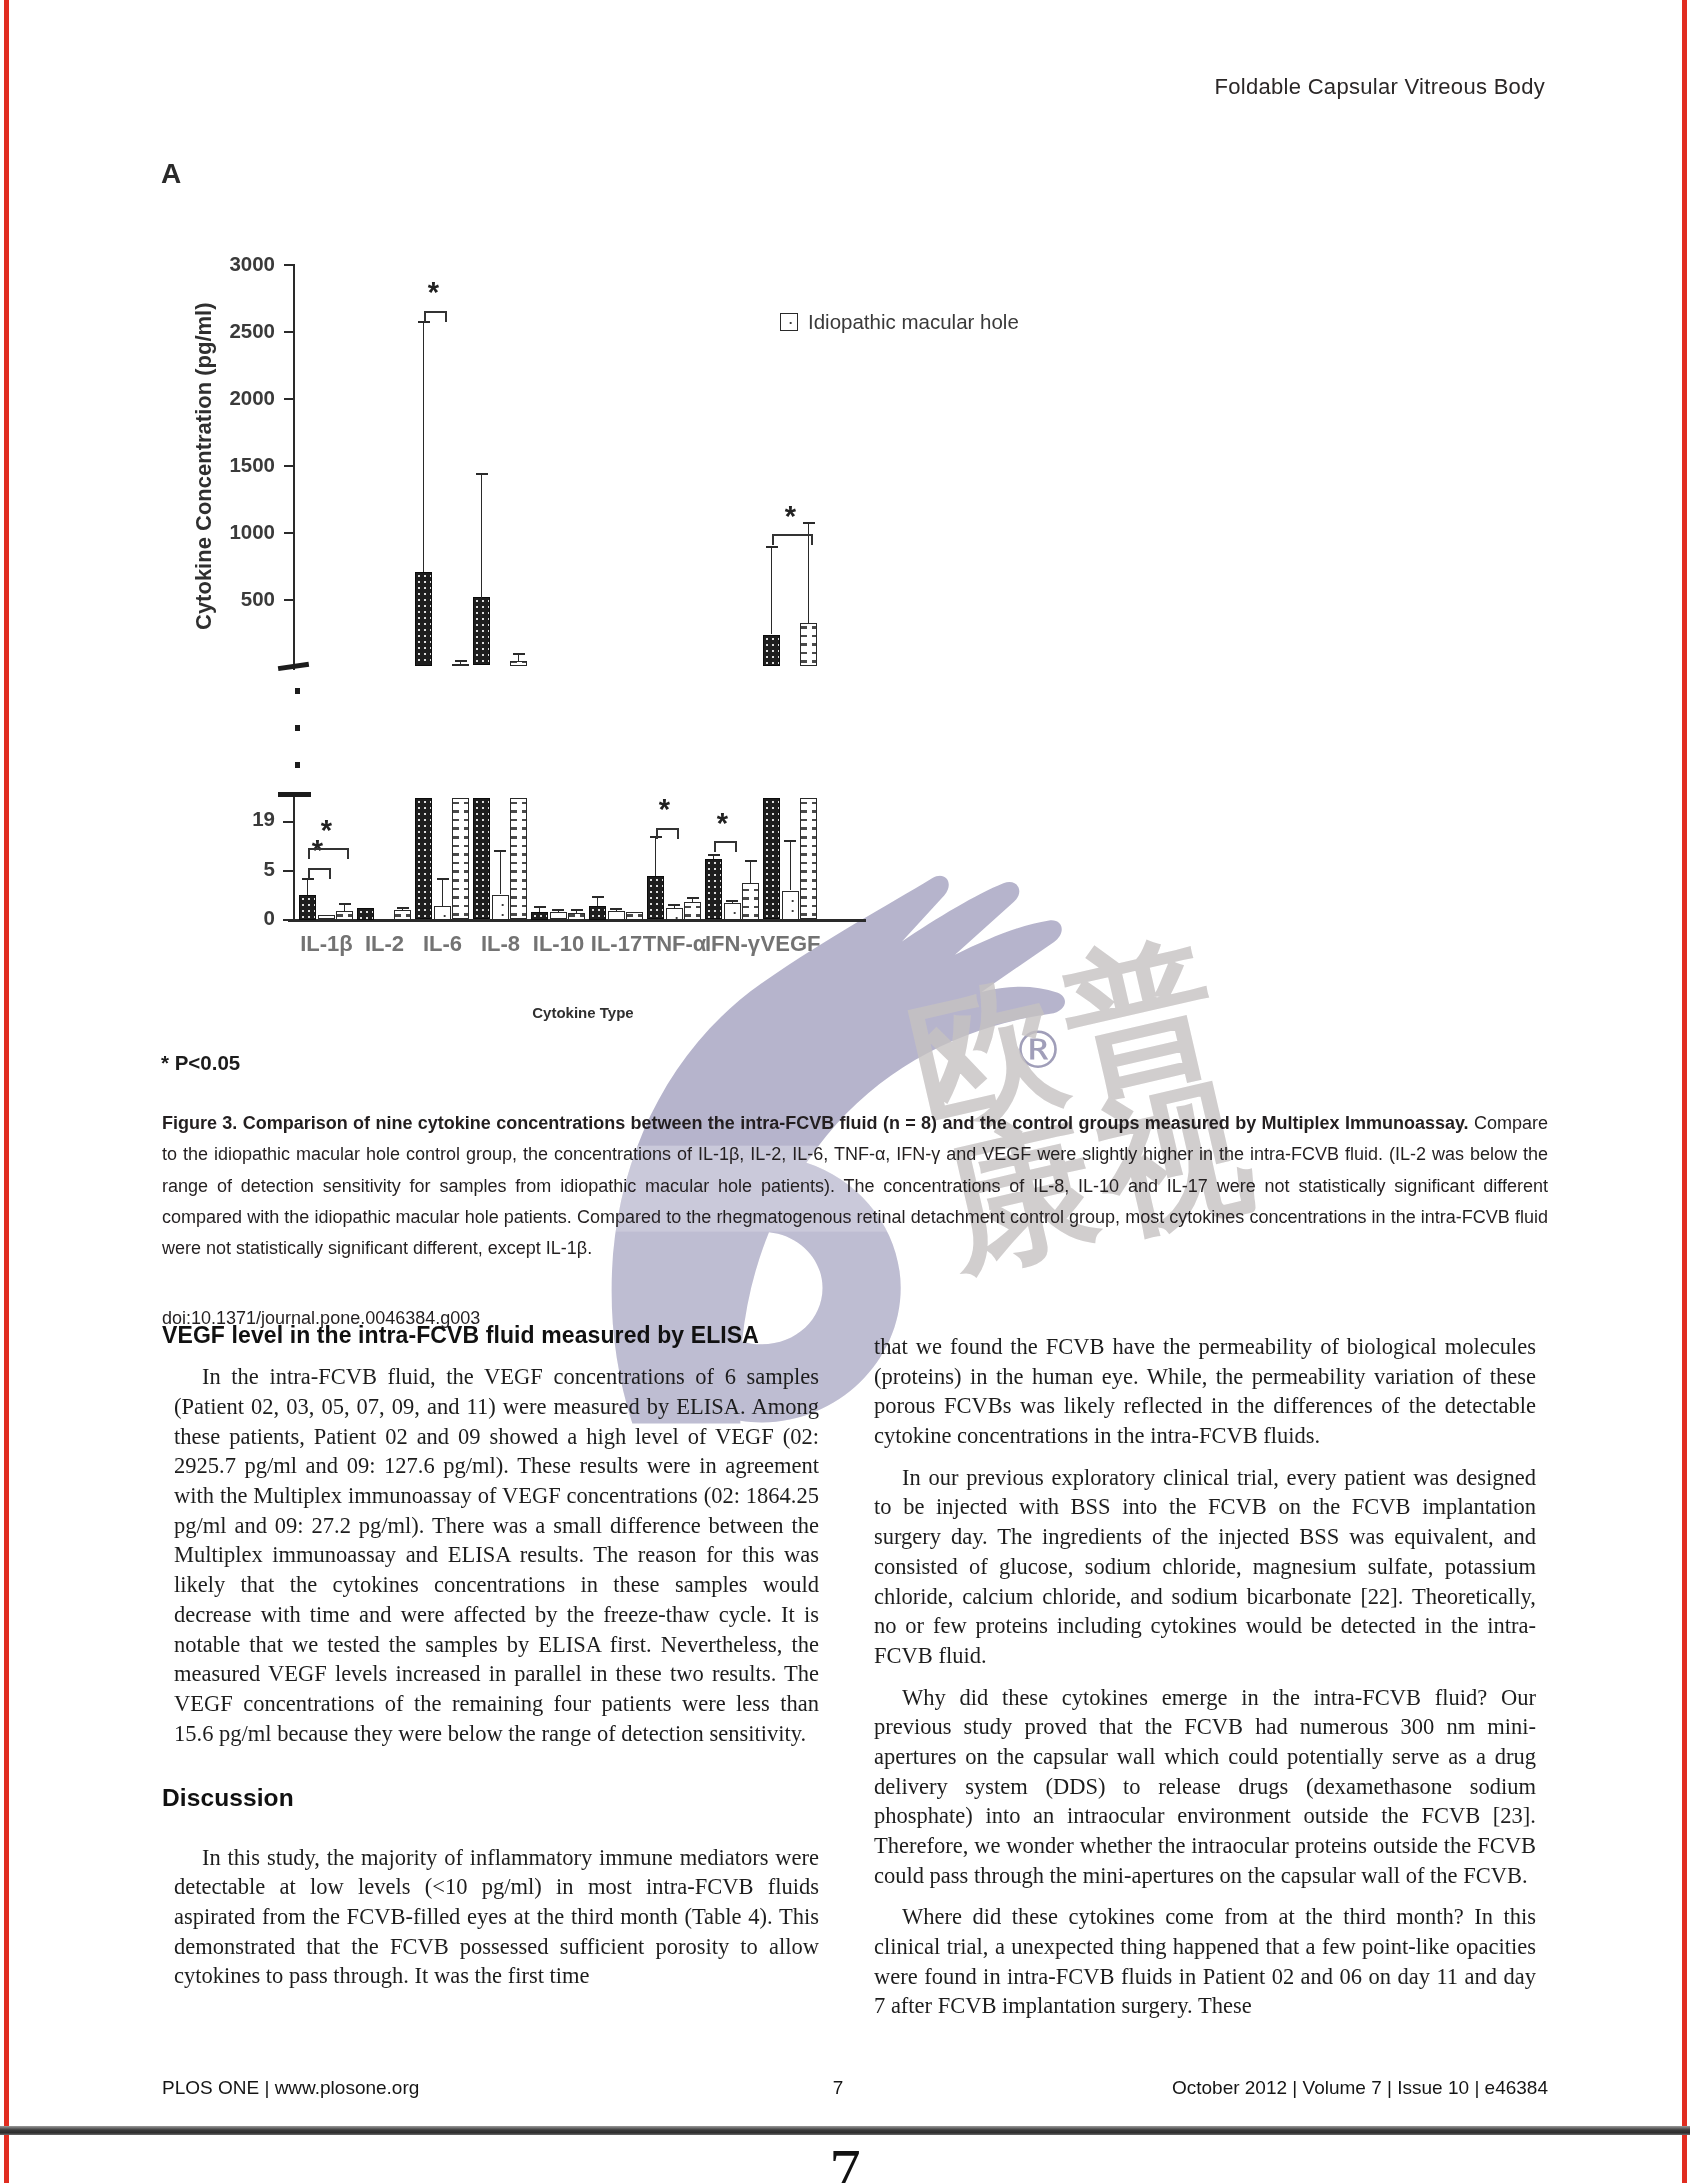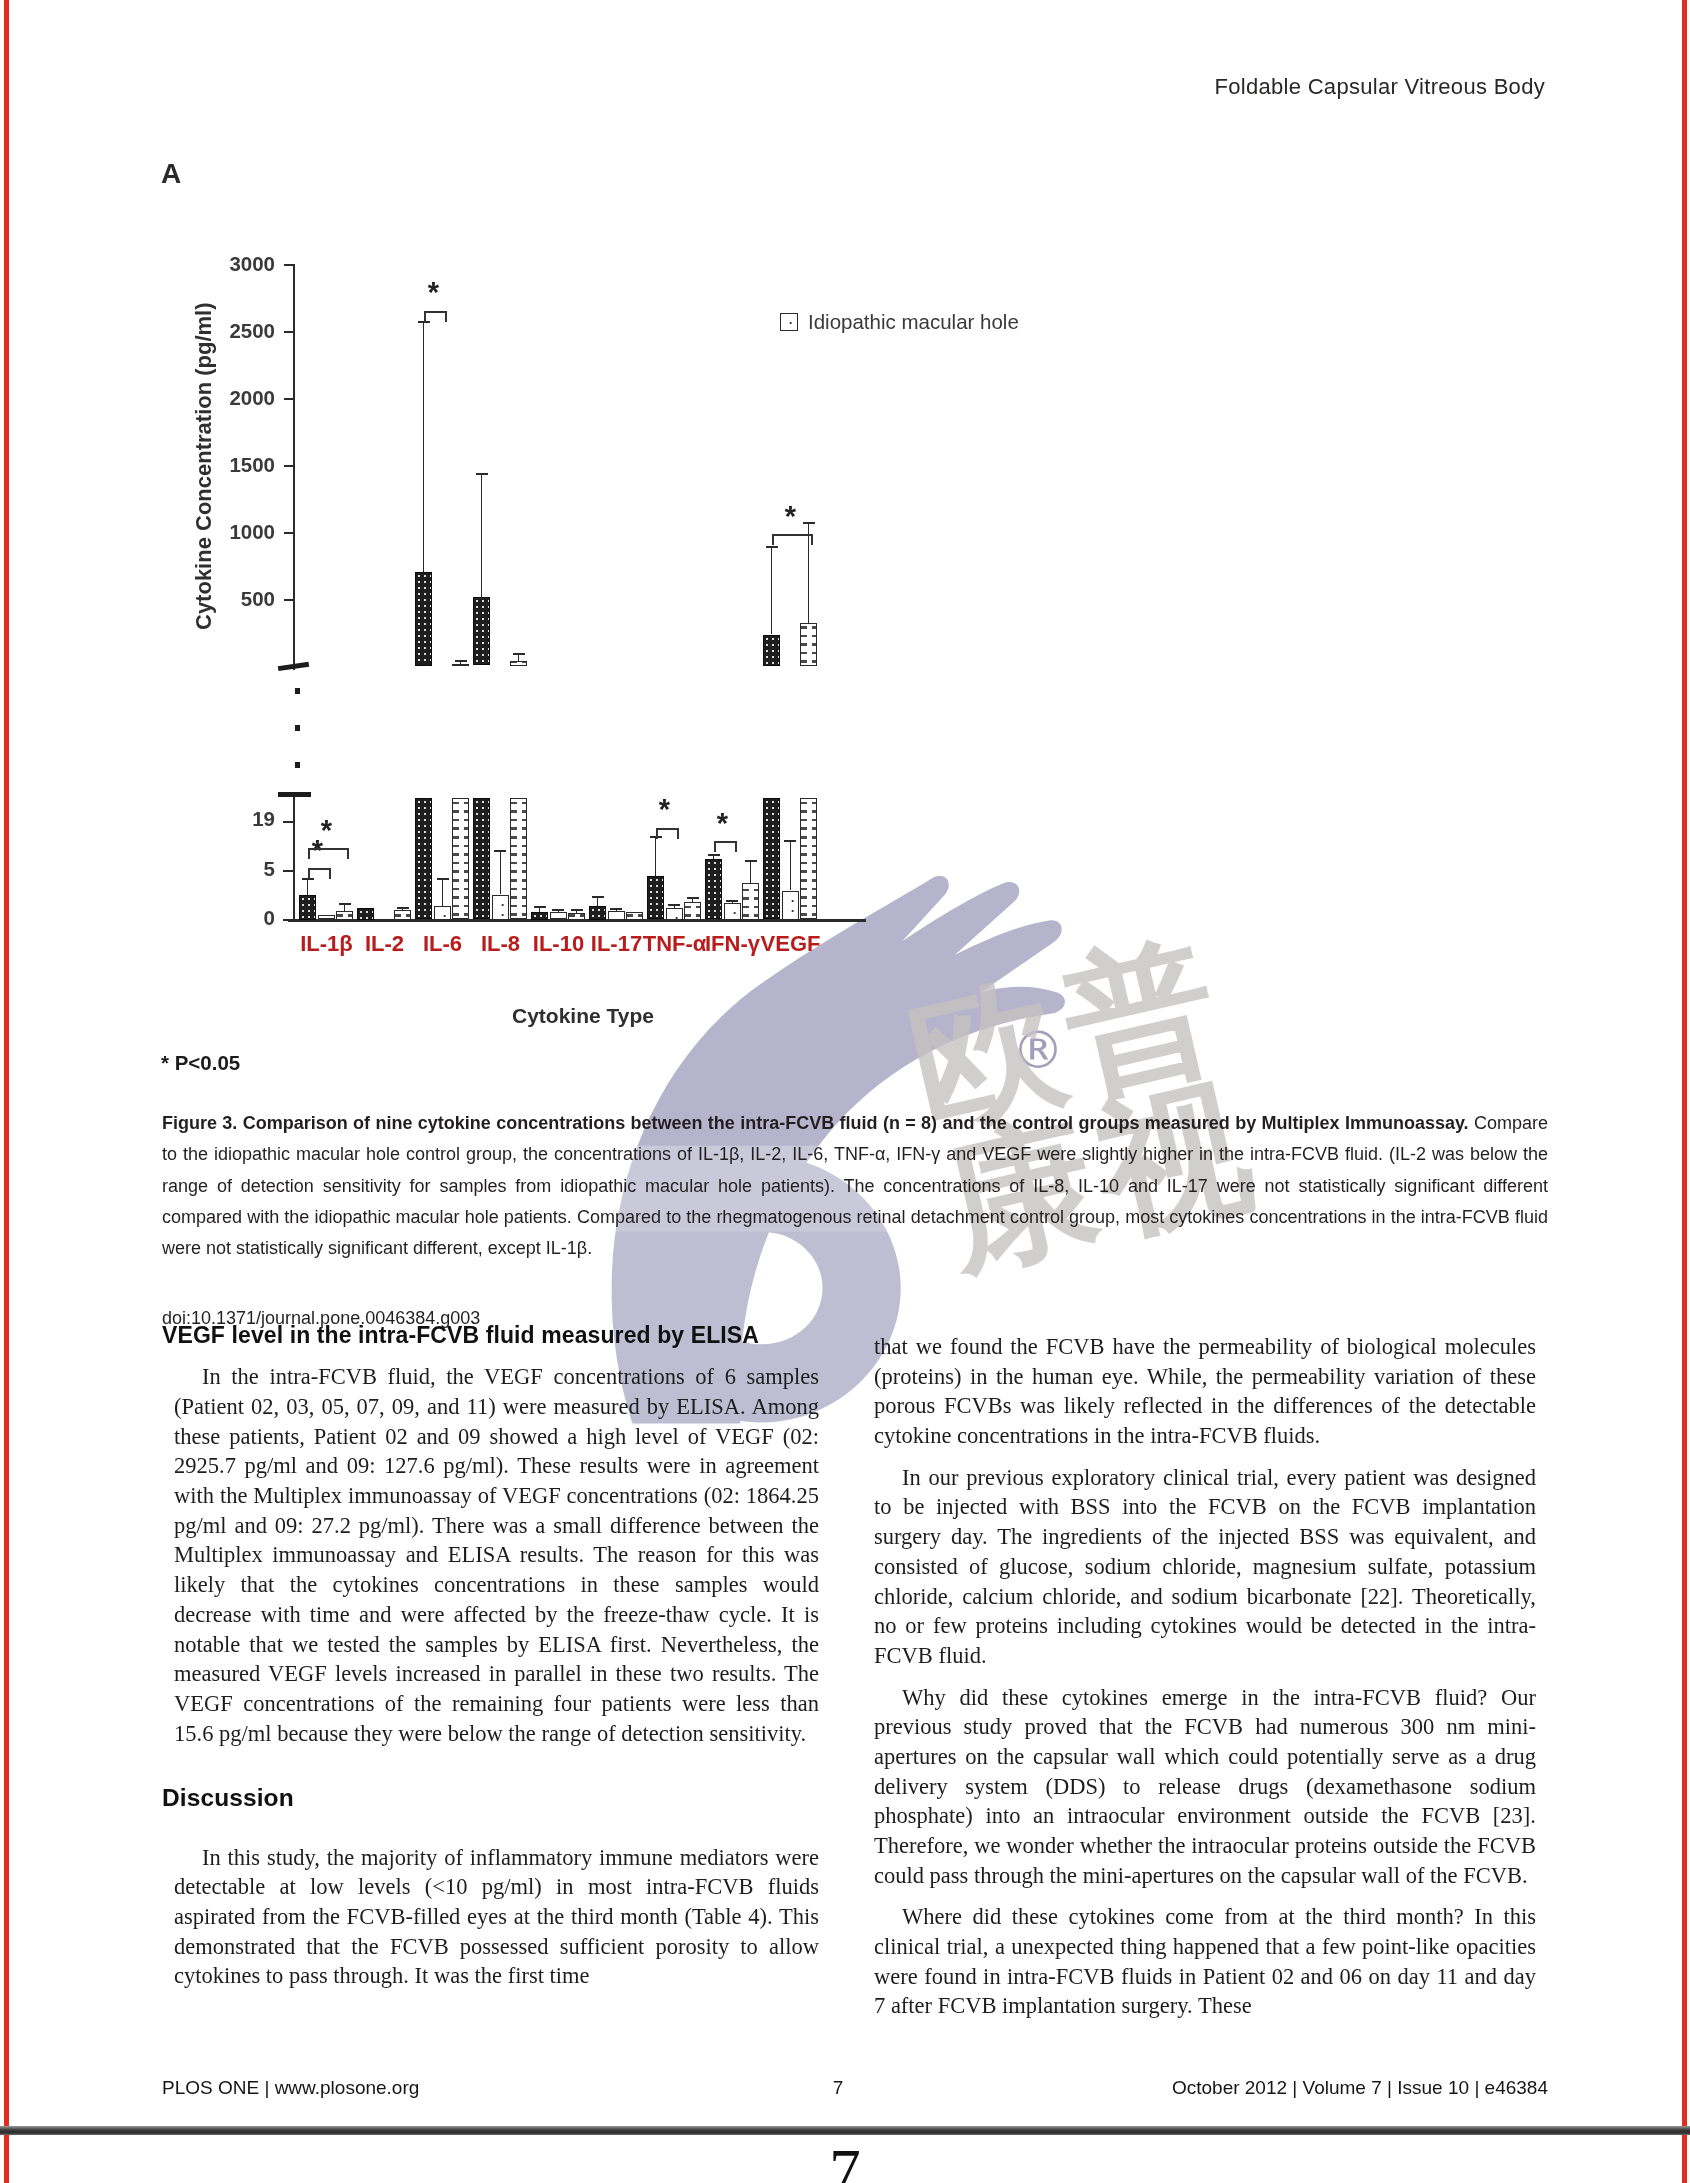--- a/index.html
+++ b/index.html
@@ -11,21 +11,21 @@
   #red-left{left:4px;} #red-right{left:1682px;}
   #header-right{position:absolute;top:74px;left:861px;width:684px;text-align:right;
     font-size:22px;color:#2b2727;letter-spacing:0.3px;}
   #panel-a{position:absolute;left:161px;top:158px;font-size:28px;font-weight:bold;color:#2a2a2a;}
   #sig-note{position:absolute;left:161px;top:1051px;font-size:20.5px;font-weight:bold;color:#1c1c1c;}
   
   #figure{position:absolute;left:0;top:0;width:1690px;height:1126px;z-index:3;}
   .axis{position:absolute;background:#2a2a2a;}
   .tick{position:absolute;background:#2a2a2a;height:2px;}
   .tick-label{position:absolute;font-size:20.5px;font-weight:600;color:#3a3a3a;text-align:right;}
-  .xcat-label{position:absolute;font-size:22px;font-weight:600;color:#b91c1c;text-align:center;}
+  .xcat-label{position:absolute;font-size:22px;font-weight:600;color:#737373;text-align:center;}
   .bar{position:absolute;box-sizing:border-box;}
   .bar.dark-dots{background-color:#1e1e1e;border:0.7px solid #0c0c0c;
     background-image:radial-gradient(circle,rgba(255,255,255,.85) 1.1px,transparent 1.2px);
     background-size:6px 6px;}
   .bar.white-dots{background-color:#ffffff;border:1.3px solid #2a2a2a;
     background-image:radial-gradient(circle,#3c3c3c 1.1px,transparent 1.2px);
     background-size:11.3px 10px;background-position:4px 4px;}
   .bar.white-dashes{background-color:#ffffff;border:1.3px solid #2a2a2a;
     background-image:
       repeating-linear-gradient(0deg,#ffffff 0 2px,rgba(255,255,255,0) 2px 4.6px,#ffffff 4.6px 8.6px),
@@ -33,21 +33,21 @@
   .whisker{position:absolute;width:1.3px;background:#2a2a2a;}
   .whisker-cap{position:absolute;height:2px;background:#2a2a2a;}
   .bracket{position:absolute;border-top:2px solid #333;border-left:2px solid #333;border-right:2px solid #333;height:8.6px;}
   .star{position:absolute;font-size:29px;font-weight:bold;color:#222;text-align:center;}
   .break-dash{position:absolute;background:#1c1c1c;}
   .axis-dot{position:absolute;width:4.6px;height:6px;background:#1c1c1c;}
   #y-axis-title{position:absolute;left:191px;top:262px;height:409px;width:30.5px;
     writing-mode:vertical-rl;transform:rotate(180deg);text-align:center;
     font-size:22px;font-weight:bold;color:#2f2f2f;}
   #x-axis-title{position:absolute;left:424px;top:1004px;width:318px;text-align:center;
-    font-size:21px;font-weight:bold;color:#2f2f2f;}
+    font-size:15px;font-weight:bold;color:#2f2f2f;}
   .legend-item{position:absolute;left:780px;}
   .legend-swatch{position:absolute;width:18px;height:18px;}
   .legend-label{position:absolute;left:28px;top:-2.6px;width:258px;font-size:20.5px;color:#3a3a3a;line-height:1.15;}
   
   #caption{position:absolute;left:162px;top:1108px;width:1386px;
     font-size:18px;line-height:1.74;color:#231f20;text-align:justify;}
   #caption .cap-bold{font-weight:bold;}
   #doi-line{position:absolute;left:162px;top:1308px;font-size:18px;color:#231f20;}
   
   .col{position:absolute;top:1320px;font-family:"Liberation Serif",serif;font-size:22.5px;

